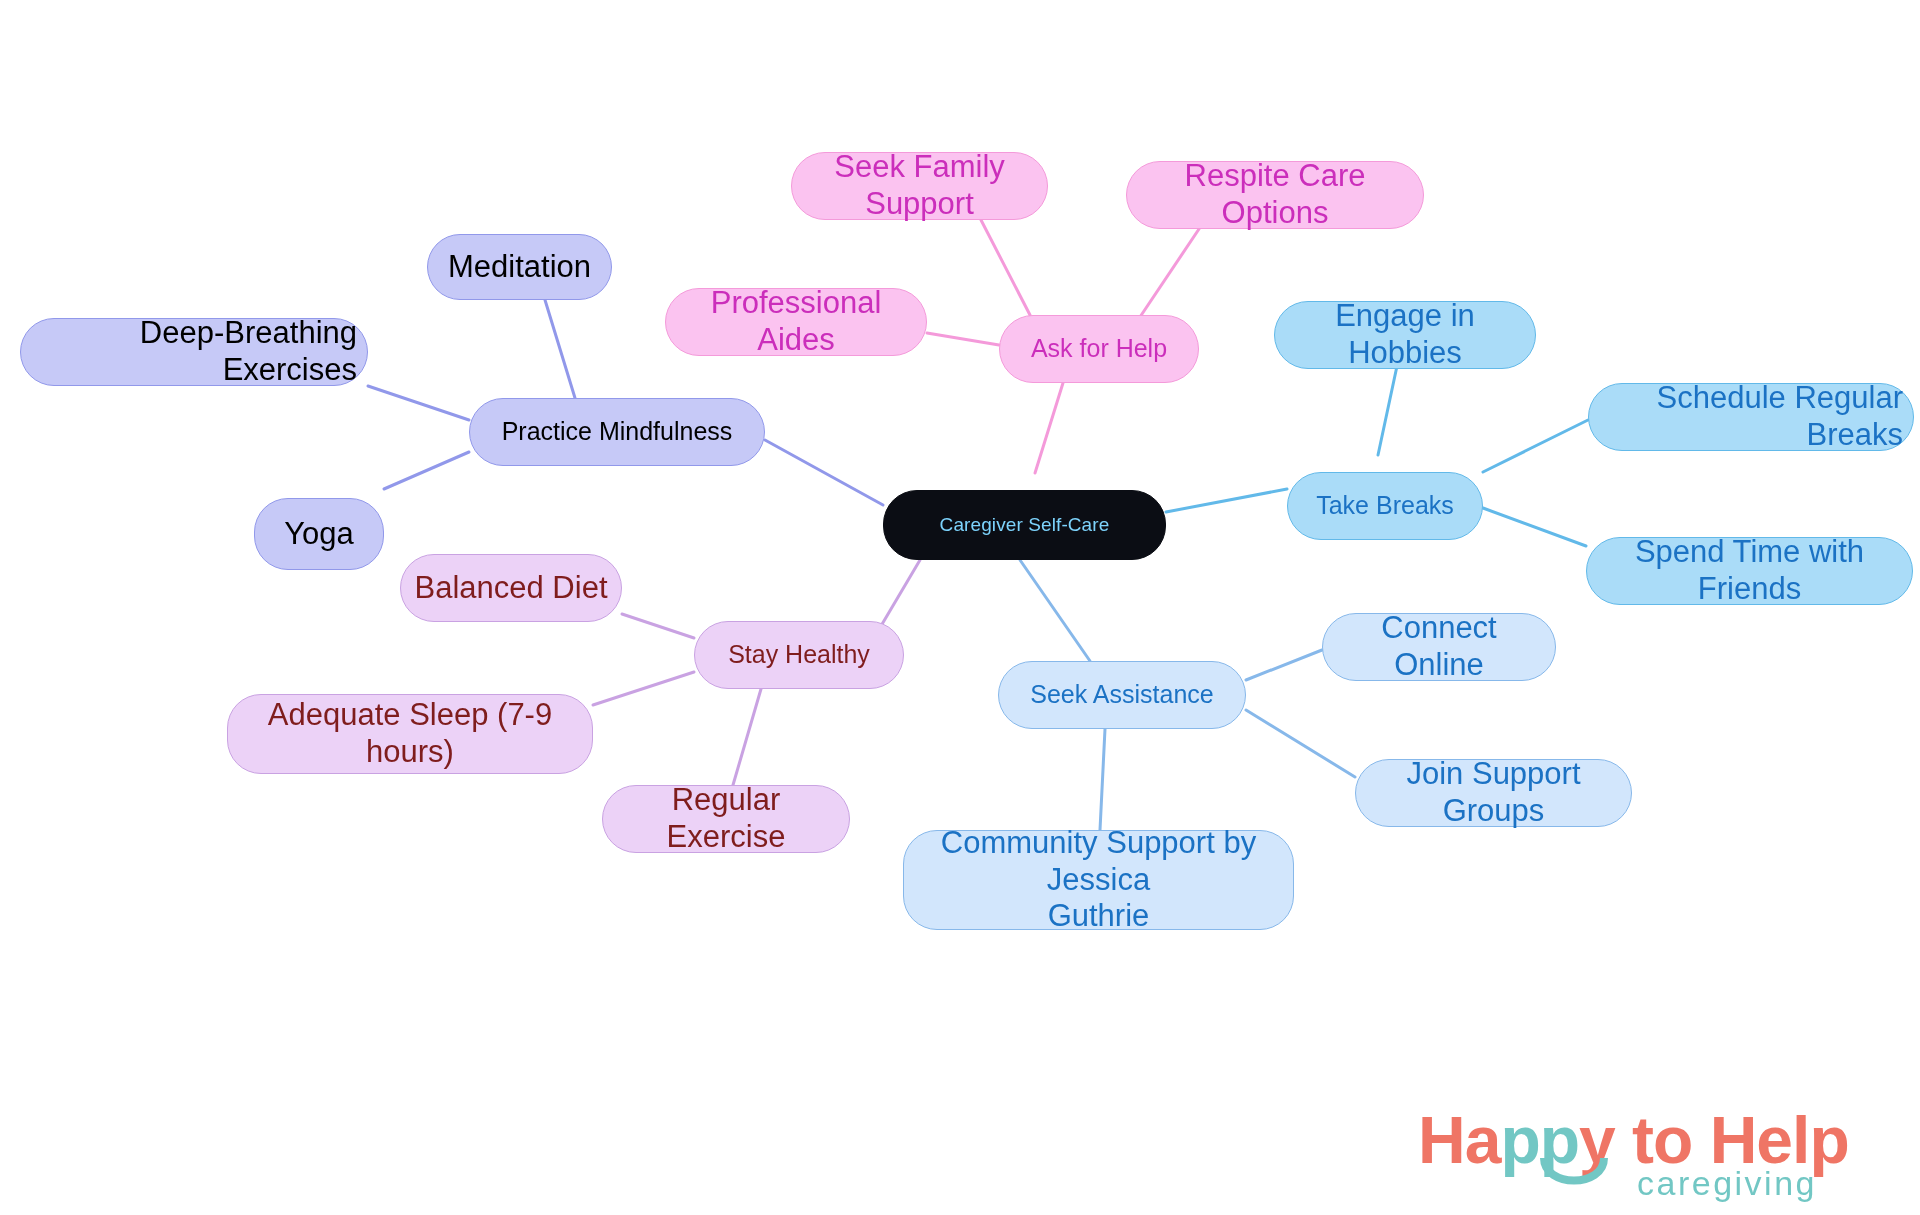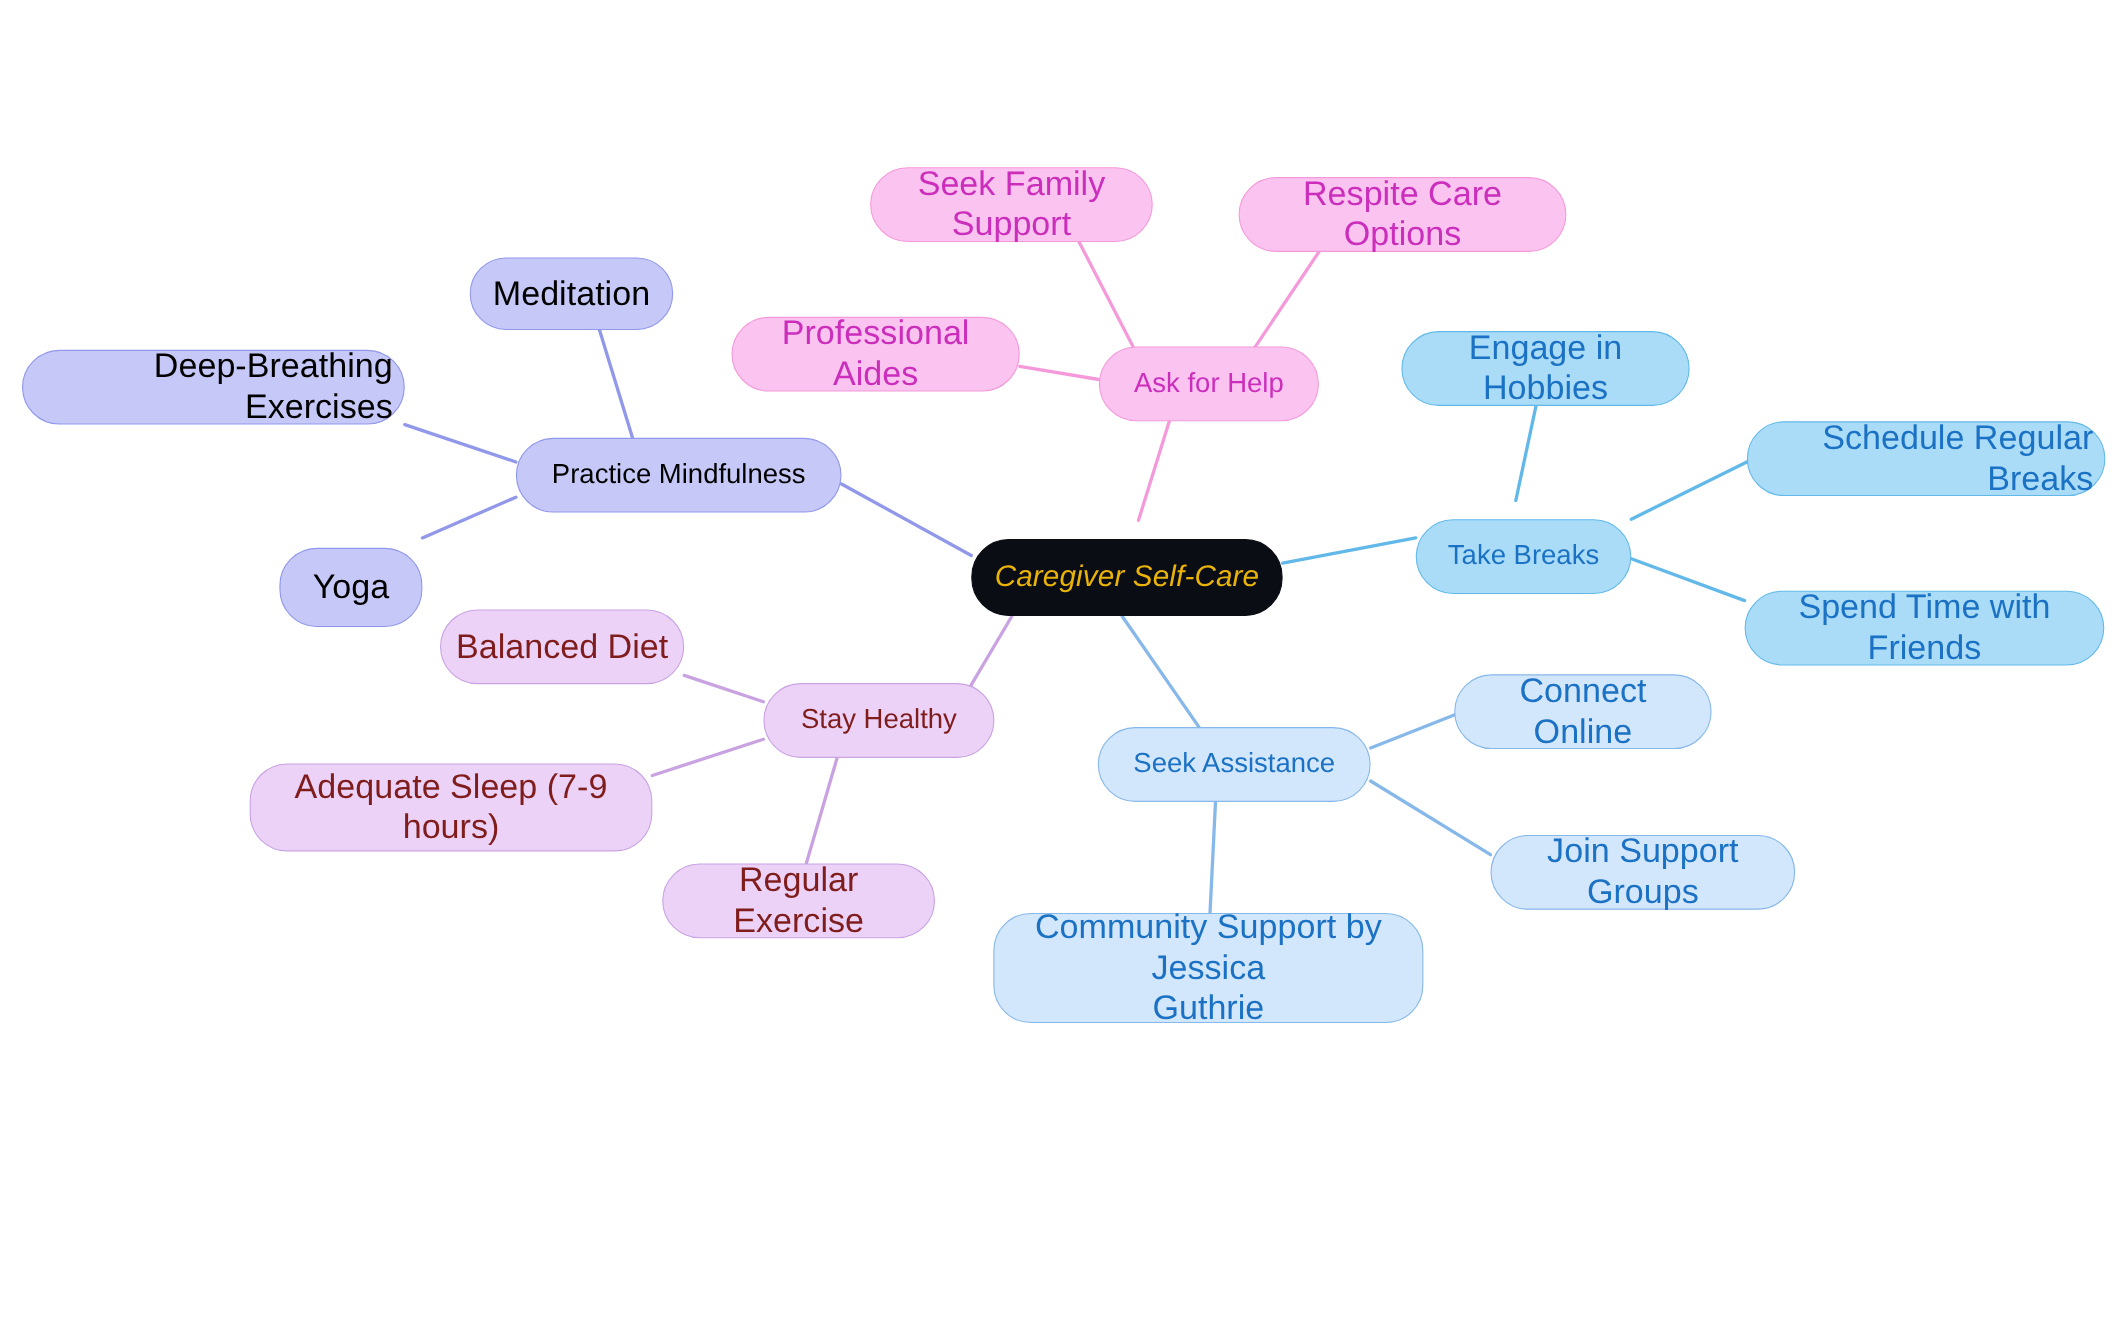--- a/index.html
+++ b/index.html
@@ -31,25 +31,24 @@
     text-align: center;
     border-style: solid;
     border-width: 1.5px;
     line-height: 1.18;
     padding: 4px 10px;
     white-space: pre-line;
   }
   .node-root {
     background: #0b0d14;
     border-color: #0b0d14;
-    color: #eab308;
+    color: #7dd3fc;
     border-radius: 34px;
-    font-size: 27px;
+    font-size: 19px;
     letter-spacing: 0.1px;
-    font-style: italic;
   }
   .node-branch {
     border-radius: 34px;
     font-size: 25px;
   }
   .node-leaf {
     border-radius: 34px;
     font-size: 31px;
   }
   .c-periwinkle {
@@ -162,14 +161,21 @@
       <div class="node node-leaf c-paleblue" style="left: 1322px; top: 613px; width: 234px; height: 68px;">Connect Online</div>
       <div class="node node-leaf c-paleblue" style="left: 1355px; top: 759px; width: 277px; height: 68px;">Join Support Groups</div>
       <div class="node node-leaf c-paleblue" style="left: 903px; top: 830px; width: 391px; height: 100px;">Community Support by Jessica
 Guthrie</div>
       <div class="node node-branch c-purple" style="left: 694px; top: 621px; width: 210px; height: 68px;">Stay Healthy</div>
       <div class="node node-leaf c-purple" style="left: 400px; top: 554px; width: 222px; height: 68px;">Balanced Diet</div>
       <div class="node node-leaf c-purple" style="left: 227px; top: 694px; width: 366px; height: 80px; text-align: center;">Adequate Sleep (7-9 hours)</div>
       <div class="node node-leaf c-purple" style="left: 602px; top: 785px; width: 248px; height: 68px;">Regular Exercise</div>
     </div>
 
+  <div id="logo">
+    <div class="logo-main"><span>Ha</span><span class="logo-teal">pp</span><span>y</span><span> to Help</span></div>
+    <svg id="logo-smile" viewBox="0 0 72 46">
+      <path d="M6 4 C6 34, 66 34, 66 4" fill="none" stroke="#72c7c4" stroke-width="8" stroke-linecap="butt"></path>
+    </svg>
+    <div class="logo-sub">caregiving</div>
+  </div>
 
 </div>
 
 </body></html>

